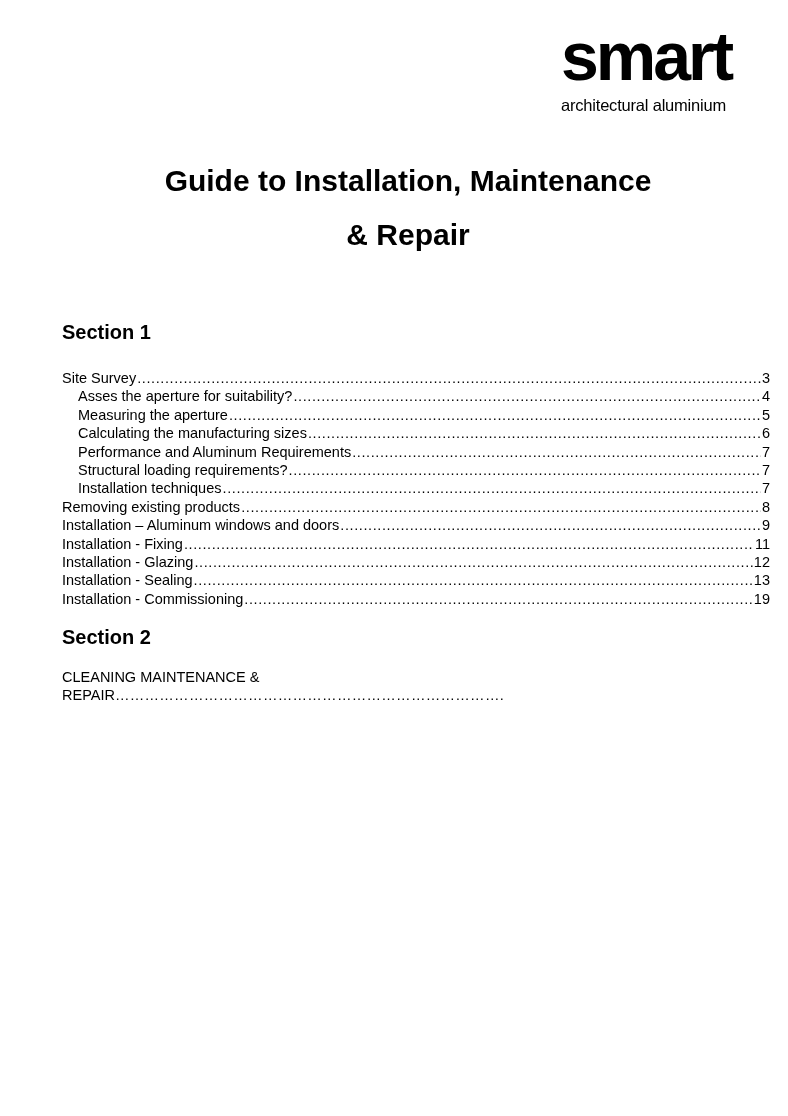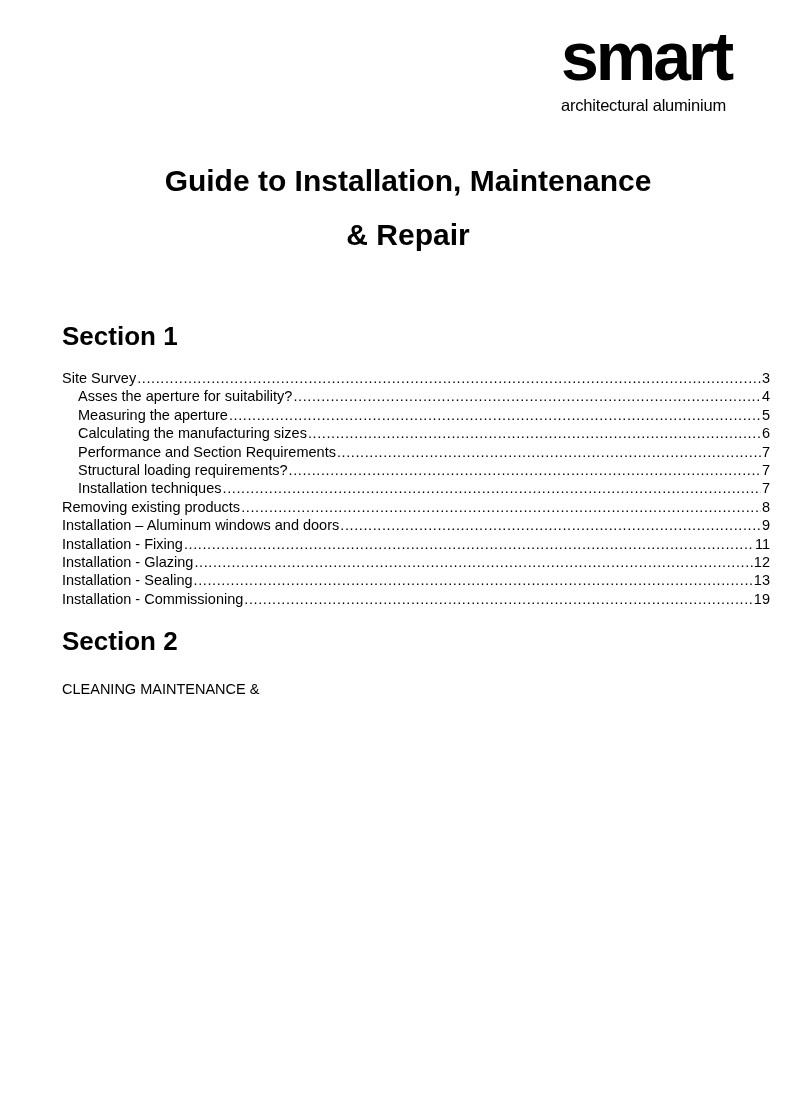--- a/index.html
+++ b/index.html
@@ -3,31 +3,31 @@
 <meta charset="utf-8">
 <style>
   html, body { margin: 0; padding: 0; background: #ffffff; }
   body { width: 788px; height: 1116px; position: relative; overflow: hidden; font-family: "Liberation Sans", sans-serif; color: #000; }
   .logo { position: absolute; right: 27px; top: 26px; width: 200px; text-align: left; }
   .logo-word { font-family: "Liberation Sans", sans-serif; font-weight: bold; font-size: 68px; letter-spacing: -3px; line-height: 60px; display: block; }
   .logo-tag { font-size: 16.5px; line-height: 18px; display: block; margin-top: 10px; letter-spacing: -0.2px; }
   .title { position: absolute; left: 0; width: 816px; text-align: center; font-weight: bold; font-size: 30px; }
   .t1 { top: 164px; }
   .t2 { top: 218px; }
-  .section-h { position: absolute; left: 62px; font-weight: bold; font-size: 26px; }
+  .section-h { position: absolute; left: 62px; font-weight: bold; font-size: 20px; }
   .s1 { top: 321px; }
   .s2 { top: 626px; }
   .toc { position: absolute; left: 62px; top: 369px; width: 708px; }
   .toc-row { display: flex; align-items: baseline; font-size: 14.5px; line-height: 18.4px; height: 18.4px; white-space: nowrap; }
   .toc-row.indent { padding-left: 16px; }
   .toc-label { flex: 0 0 auto; }
   .toc-dots { flex: 1 1 auto; overflow: hidden; margin: 0 1px; }
   .toc-dots::before { content: "........................................................................................................................................................................................................................................................"; letter-spacing: 0.6px; }
   .toc-page { flex: 0 0 auto; text-align: right; }
-  .s2-body { position: absolute; left: 62px; top: 669px; font-size: 14.5px; line-height: 17.5px; margin-top: 12px; }
+  .s2-body { position: absolute; left: 62px; top: 669px; font-size: 14.5px; line-height: 17.5px; }
   .s2-dots { letter-spacing: 0.3px; }
 </style>
 </head>
 <body>
 
 <div class="logo">
   <span class="logo-word">smart</span>
   <span class="logo-tag">architectural aluminium</span>
 </div>
 
@@ -51,21 +51,21 @@
       <span class="toc-label">Measuring the aperture</span>
       <span class="toc-dots"></span>
       <span class="toc-page">5</span>
     </div>
   <div class="toc-row indent">
       <span class="toc-label">Calculating the manufacturing sizes</span>
       <span class="toc-dots"></span>
       <span class="toc-page">6</span>
     </div>
   <div class="toc-row indent">
-      <span class="toc-label">Performance and Section Requirements</span>
+      <span class="toc-label">Performance and Aluminum Requirements</span>
       <span class="toc-dots"></span>
       <span class="toc-page">7</span>
     </div>
   <div class="toc-row indent">
       <span class="toc-label">Structural loading requirements?</span>
       <span class="toc-dots"></span>
       <span class="toc-page">7</span>
     </div>
   <div class="toc-row indent">
       <span class="toc-label">Installation techniques</span>
@@ -101,13 +101,14 @@
       <span class="toc-label">Installation - Commissioning</span>
       <span class="toc-dots"></span>
       <span class="toc-page">19</span>
     </div>
 </div>
 
 <div class="section-h s2">Section 2</div>
 
 <div class="s2-body">
   <div>CLEANING MAINTENANCE &amp;</div>
+  <div><span>REPAIR</span><span class="s2-dots">…………………………………………………………………….</span></div>
 </div>
 
 </body></html>

